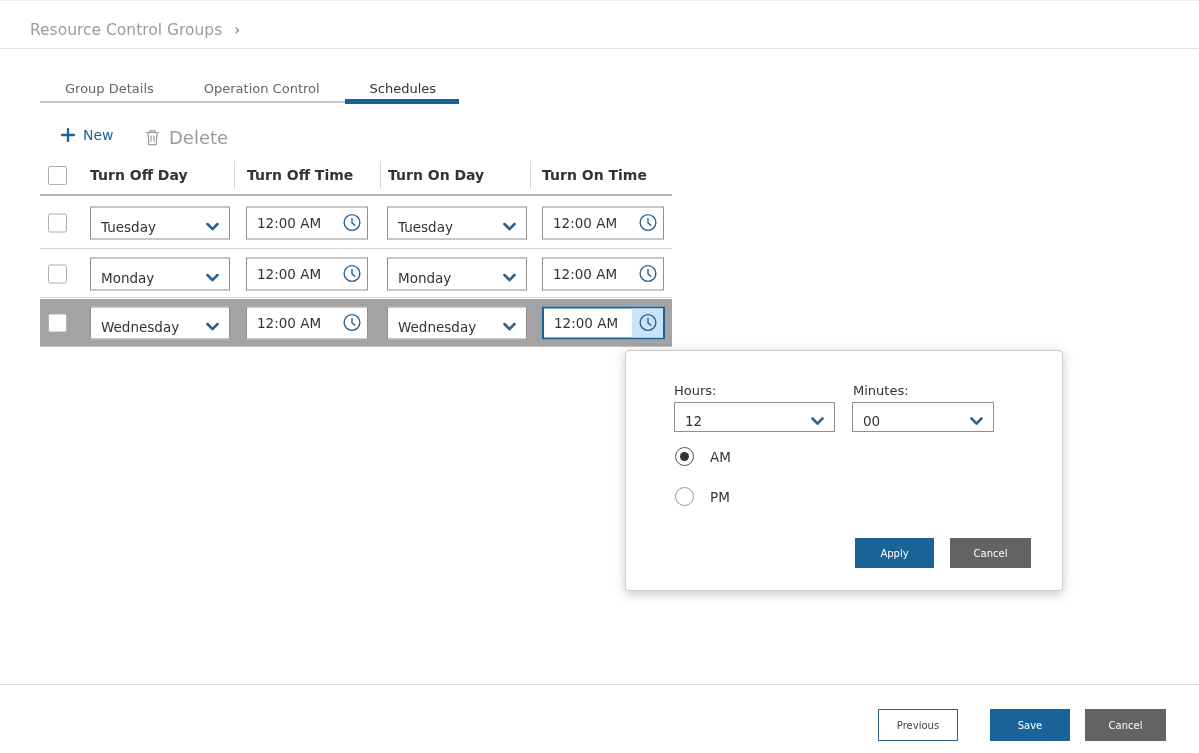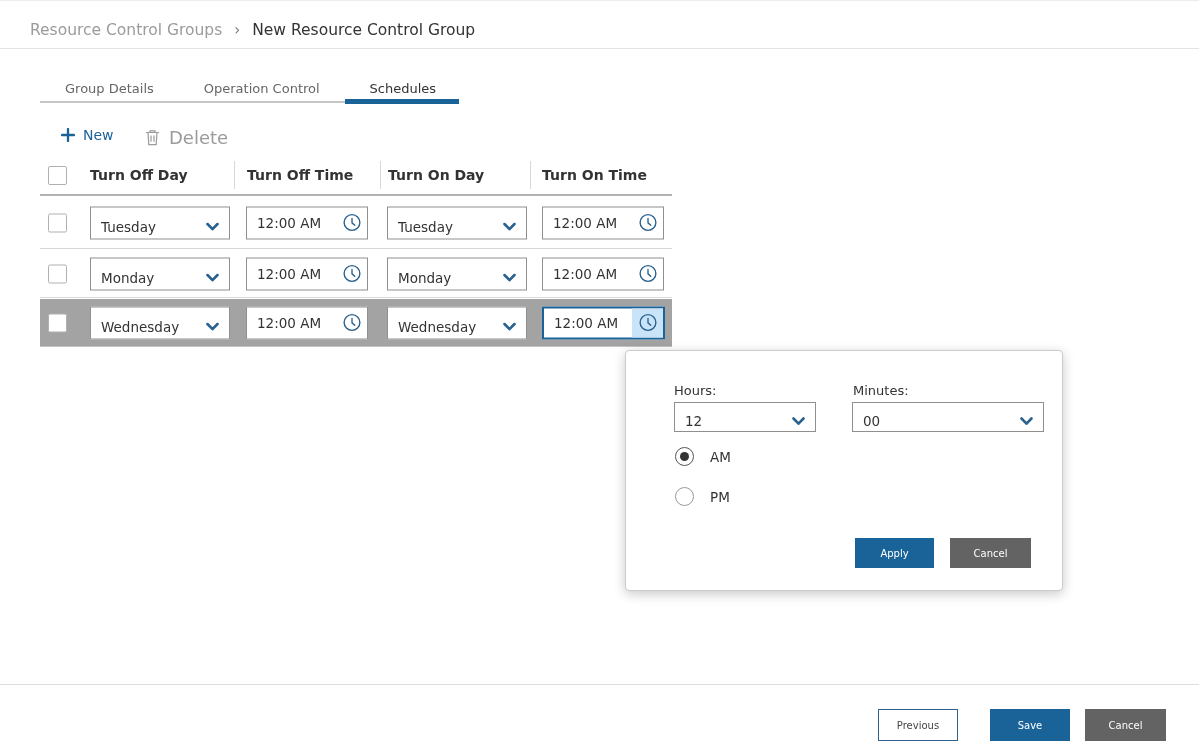--- a/index.html
+++ b/index.html
@@ -78,21 +78,20 @@
   .btn-footer-cancel { position:absolute; left:1085px; top:708px; width:81px; height:32px; }
 </style>
 </head>
 <body>
 
 <div class="screen">
 
   <div class="breadcrumb">
     <span class="crumb-parent">Resource Control Groups</span>
     <span class="crumb-sep">›</span>
-    <span class="crumb-current">New Resource Control Group</span>
   </div>
   <div class="header-divider"></div>
 
   <div class="tabs">
     <div class="tab">Group Details</div>
     <div class="tab">Operation Control</div>
     <div class="tab active">Schedules</div>
   </div>
   <div class="tab-underline-gray"></div>
   <div class="tab-underline-blue"></div>
@@ -217,28 +216,28 @@
           <svg width="22" height="22" viewBox="0 0 24 24">
             <circle cx="12" cy="12" r="8.6" fill="none" stroke="#2a628f" stroke-width="1.5"></circle>
             <path d="M12 7.6 V12.4 L15 15.1" fill="none" stroke="#2a628f" stroke-width="1.5" stroke-linecap="round"></path>
           </svg>
         </span>
     </div>
   </div>
 
   <div class="popup">
     <div class="field-label" style="left:48px;top:32px;">Hours:</div>
-    <div class="select-control" style="left:48px;top:51px;width:142px;">
+    <div class="select-control" style="left:48px;top:51px;width:161px;">
       <span>12</span>
       <svg width="13" height="9" viewBox="0 0 13 9">
           <path d="M1.5 1.5 L6.5 6.7 L11.5 1.5" fill="none" stroke="#2a628f" stroke-width="2.6" stroke-linecap="round" stroke-linejoin="round"></path>
         </svg>
     </div>
     <div class="field-label" style="left:227px;top:32px;">Minutes:</div>
-    <div class="select-control" style="left:226px;top:51px;width:192px;">
+    <div class="select-control" style="left:226px;top:51px;width:142px;">
       <span>00</span>
       <svg width="13" height="9" viewBox="0 0 13 9">
           <path d="M1.5 1.5 L6.5 6.7 L11.5 1.5" fill="none" stroke="#2a628f" stroke-width="2.6" stroke-linecap="round" stroke-linejoin="round"></path>
         </svg>
     </div>
 
     <div class="radio-row" style="left:49px;top:96px;">
       <span class="radio on">
           <span class="dot"></span>
         </span>

